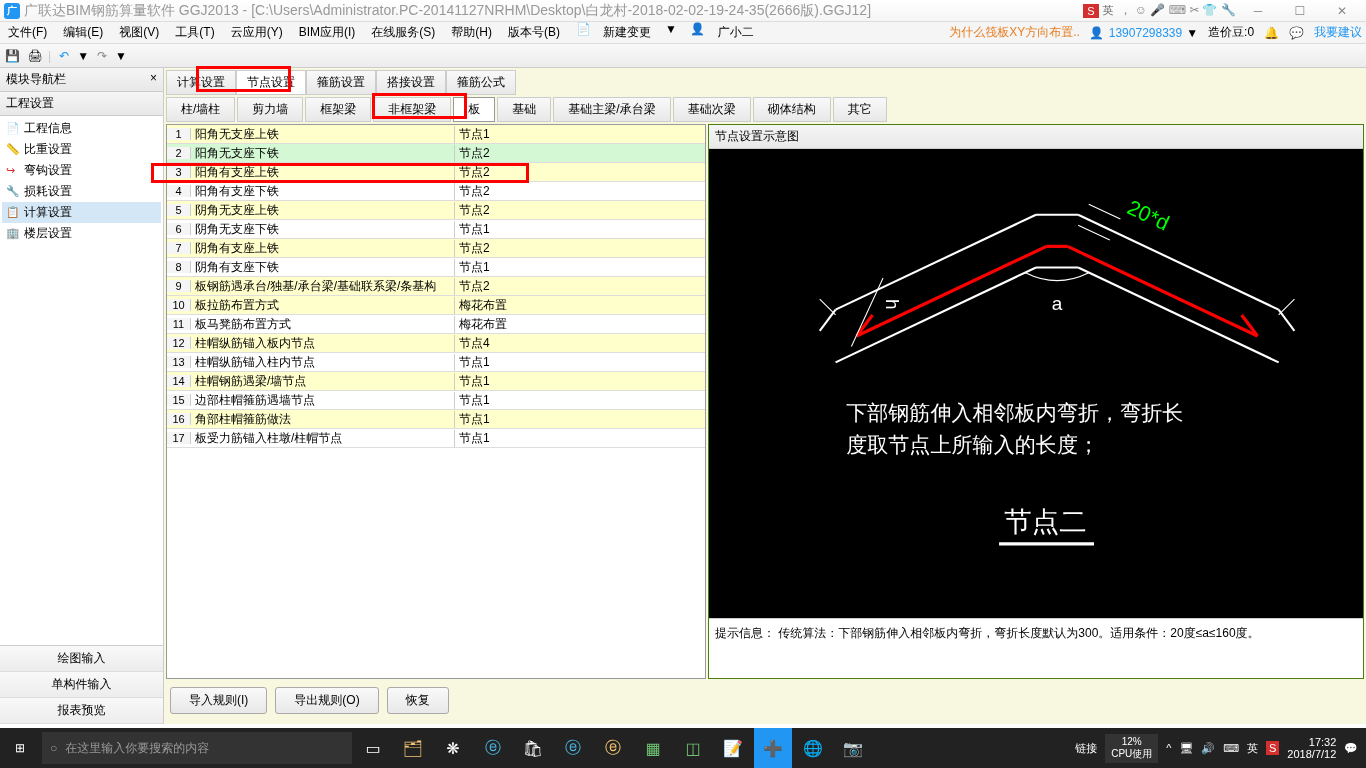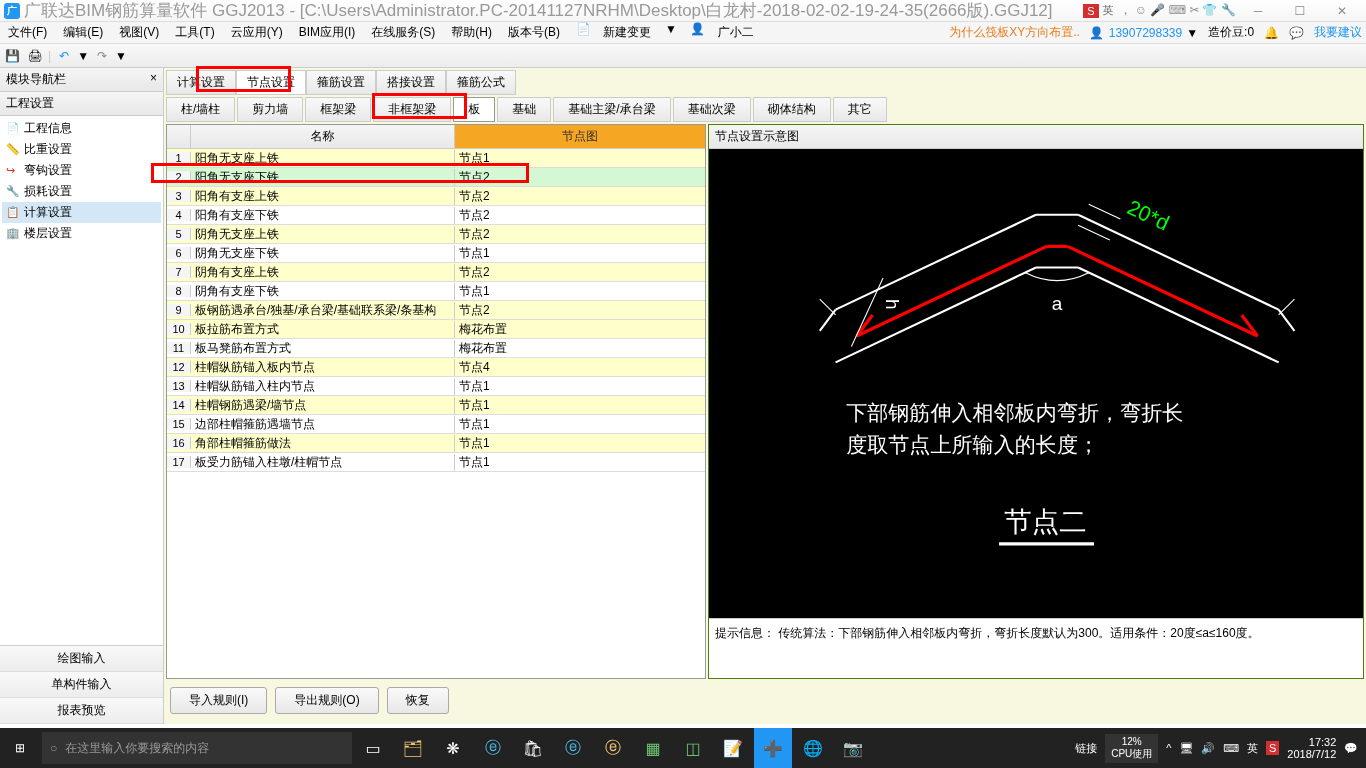--- a/index.html
+++ b/index.html
@@ -1,21 +1,21 @@
 <!DOCTYPE html>
 <html><head>
   <meta charset="utf-8">
   <style>
     * { margin: 0; padding: 0; box-sizing: border-box; font-family: "Microsoft YaHei", SimSun, sans-serif; }
     body { background: #fff; font-size: 12px; overflow: hidden; width: 1366px; height: 768px; position: relative; }
     
     .titlebar { height: 22px; background: linear-gradient(#fff, #f5f5f5); display: flex; align-items: center; justify-content: space-between; padding: 0 4px; border-bottom: 1px solid #ddd; }
     .titlebar-left { display: flex; align-items: center; gap: 4px; }
     .app-icon { width: 16px; height: 16px; background: #2196F3; border-radius: 3px; display: flex; align-items: center; justify-content: center; color: #fff; font-size: 10px; font-weight: bold; }
-    .title-text { color: #999; font-size: 17px; }
+    .title-text { color: #999; font-size: 14px; }
     .titlebar-right { display: flex; align-items: center; gap: 2px; }
     .ime-box { background: #d32f2f; color: #fff; padding: 1px 4px; font-size: 11px; }
     .ime-text { color: #666; font-size: 11px; margin-left: 2px; }
     .ime-icons { color: #888; font-size: 12px; margin-left: 4px; }
     .win-btn { width: 40px; height: 20px; text-align: center; line-height: 20px; color: #888; font-size: 12px; cursor: pointer; }
     
     .menubar { height: 22px; background: #f5f5f5; display: flex; align-items: center; justify-content: space-between; padding: 0 4px; border-bottom: 1px solid #ddd; }
     .menu-items { display: flex; gap: 8px; }
     .menu-item { padding: 2px 4px; cursor: pointer; font-size: 12px; }
     .menu-right { display: flex; align-items: center; gap: 10px; font-size: 12px; }
@@ -203,25 +203,20 @@
       <span class="tab2">基础主梁/承台梁</span>
       <span class="tab2">基础次梁</span>
       <span class="tab2">砌体结构</span>
       <span class="tab2">其它</span>
     </div>
 
     <div class="content-row">
 
       <div class="table-panel">
         <div class="red-box3"></div>
-        <div class="table-header">
-          <div class="th-num"></div>
-          <div class="th-name">名称</div>
-          <div class="th-node">节点图</div>
-        </div>
         <div class="table-body" id="table-body">
             <div class="tr highlight">
               <div class="td-num">1</div>
               <div class="td-name">阳角无支座上铁</div>
               <div class="td-node">节点1</div>
             </div>
             <div class="tr active-row">
               <div class="td-num">2</div>
               <div class="td-name">阳角无支座下铁</div>
               <div class="td-node">节点2</div>

